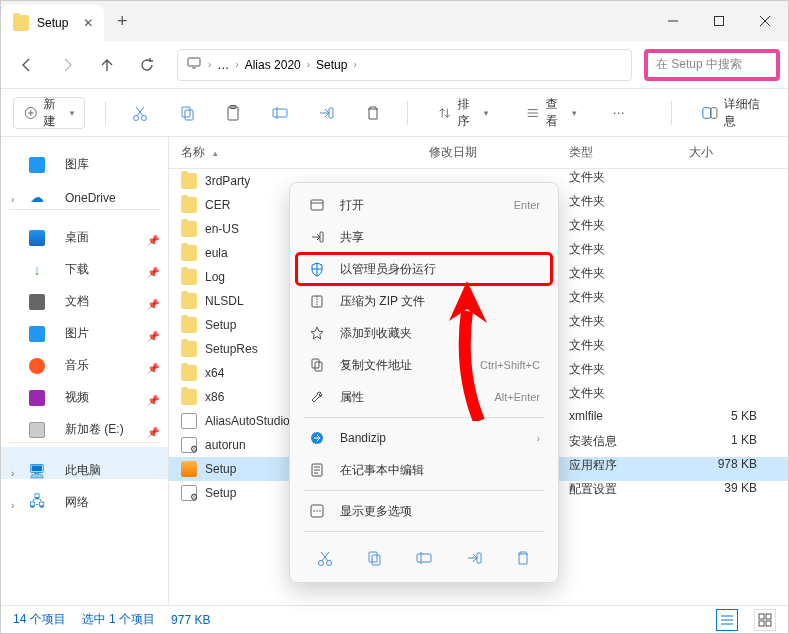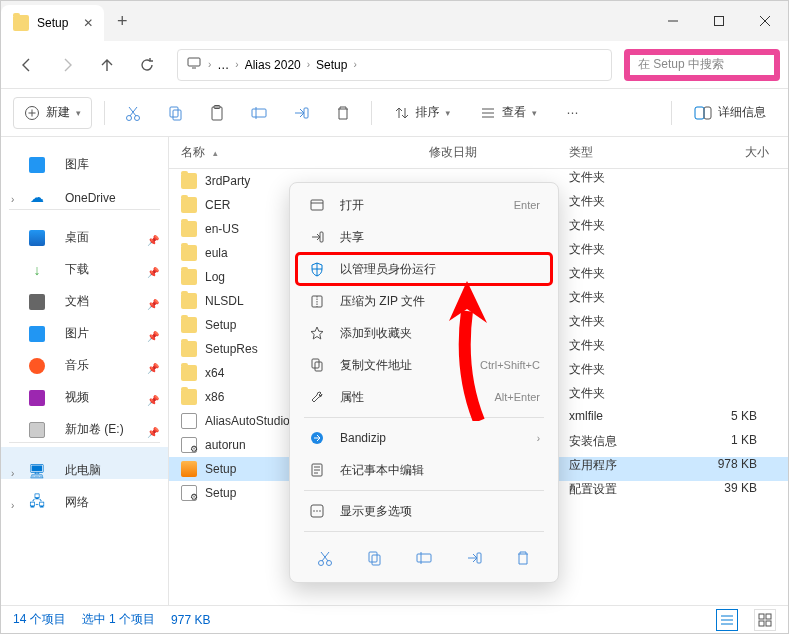--- a/index.html
+++ b/index.html
@@ -13,22 +13,22 @@
 .title-spacer{flex:1}
 .win-btns{display:flex}
 .win-btn{width:46px;display:flex;align-items:center;justify-content:center;font-size:12px;color:#333}
 .win-btn svg{width:12px;height:12px}
 .navbar{height:48px;display:flex;align-items:center;padding:0 8px;gap:4px;border-bottom:1px solid #e5e5e5}
 .nav-icon{width:36px;height:36px;display:flex;align-items:center;justify-content:center;color:#555}
 .nav-icon svg{width:16px;height:16px}
 .nav-icon.disabled{color:#bbb}
 .breadcrumb{flex:1;display:flex;align-items:center;gap:6px;height:32px;padding:0 8px;border:1px solid #e0e0e0;border-radius:4px;margin:0 8px}
 .breadcrumb .sep{color:#888;font-size:10px}
-.searchbox{width:156px;height:32px;border:6px solid #ec4899;border-radius:4px;display:flex;align-items:center;padding:0 8px;color:#888;gap:6px}
-.toolbar{height:48px;display:flex;align-items:center;padding:0 12px;gap:10px;border-bottom:1px solid #e5e5e5}
+.searchbox{width:136px;height:32px;border:4px solid #ec4899;border-radius:4px;display:flex;align-items:center;padding:0 8px;color:#888;gap:6px}
+.toolbar{height:48px;display:flex;align-items:center;padding:0 12px;gap:18px;border-bottom:1px solid #e5e5e5}
 .tool-btn{height:32px;display:flex;align-items:center;gap:6px;padding:0 10px;border-radius:4px;color:#333}
 .tool-btn.new{border:1px solid #ddd}
 .tool-sep{width:1px;height:24px;background:#e0e0e0;margin:0 2px}
 .tool-icon{width:32px;height:32px;display:flex;align-items:center;justify-content:center;color:#4a8eda}
 .tool-icon svg{width:18px;height:18px}
 .tool-icon.gray{color:#555}
 .tool-spacer{flex:1}
 .main{flex:1;display:flex;overflow:hidden}
 .sidebar{width:168px;border-right:1px solid #e5e5e5;overflow-y:auto;padding-top:4px}
 .side-item{height:32px;display:flex;align-items:flex-end;gap:20px;padding:0 8px 0 28px;color:#333;position:relative}
@@ -46,21 +46,21 @@
 .si-music{background:#ff5722;border-radius:50%}
 .si-video{background:#9c27b0;border-radius:2px}
 .si-drive{background:#ccc;border:1px solid #999;border-radius:2px}
 .si-pc{color:#0078d4;font-size:14px}
 .si-net{color:#0078d4;font-size:14px}
 .content{flex:1;display:flex;flex-direction:column;overflow:hidden}
 .headers{height:32px;display:flex;align-items:center;border-bottom:1px solid #e5e5e5;padding-left:12px;color:#555}
 .headers .h-name{flex:0 0 248px;display:flex;align-items:center;gap:8px}
 .headers .h-date{flex:0 0 140px}
 .headers .h-type{flex:0 0 120px}
-.headers .h-size{flex:0 0 80px;text-align:right}
+.headers .h-size{flex:0 0 80px;text-align:left}
 .headers .sort-arrow{font-size:9px;color:#888}
 .filelist{flex:1;overflow-y:auto}
 .row{height:24px;display:flex;padding-left:12px;color:#333}
 .row.sel{background:#cce8ff}
 .row .c-name{flex:0 0 248px;display:flex;align-items:center;gap:8px}
 .row .c-date{flex:0 0 140px}
 .row .c-type{flex:0 0 120px}
 .row .c-size{flex:0 0 80px;text-align:right;padding-right:12px}
 .ficon{width:16px;height:16px;flex-shrink:0}
 .fi-folder{background:#F8D775;border-radius:2px;position:relative}

